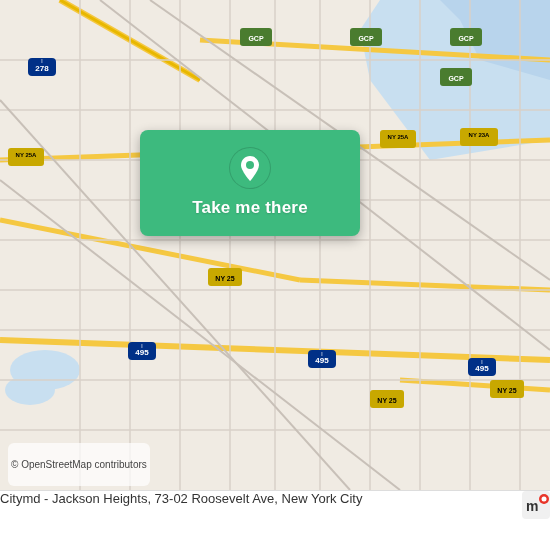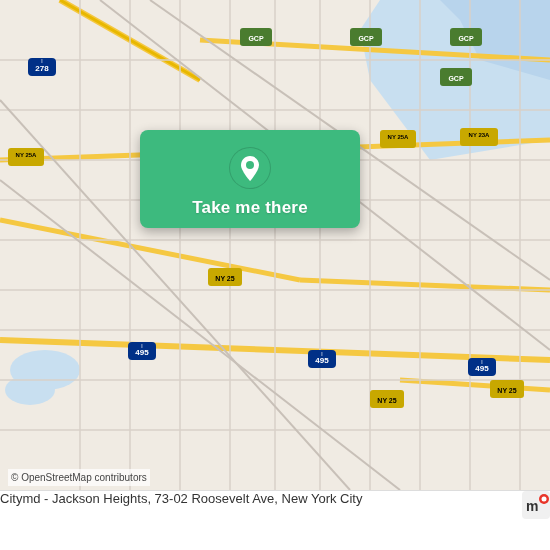--- a/index.html
+++ b/index.html
@@ -57,36 +57,36 @@
       height: 28px;
     }
 
     .osm-credit {
       position: absolute;
       bottom: 4px;
       left: 8px;
       font-size: 10px;
       color: #444;
       background: rgba(255,255,255,0.7);
-      padding: 3px 3px;
-      border-radius: 0;
+      padding: 16px 3px;
+      border-radius: 6px;
     }
 
     
     .overlay-card {
       position: absolute;
       top: 130px;
       left: 140px;
       width: 220px;
       background: #3dba7e;
       border-radius: 8px;
       display: flex;
       flex-direction: column;
       align-items: center;
-      padding: 16px 20px 10px;
+      padding: 16px 20px 18px;
       box-shadow: 0 4px 12px rgba(0,0,0,0.3);
     }
 
     .location-pin {
       width: 44px;
       height: 44px;
       margin-bottom: 8px;
     }
 
     .take-me-there-btn {

